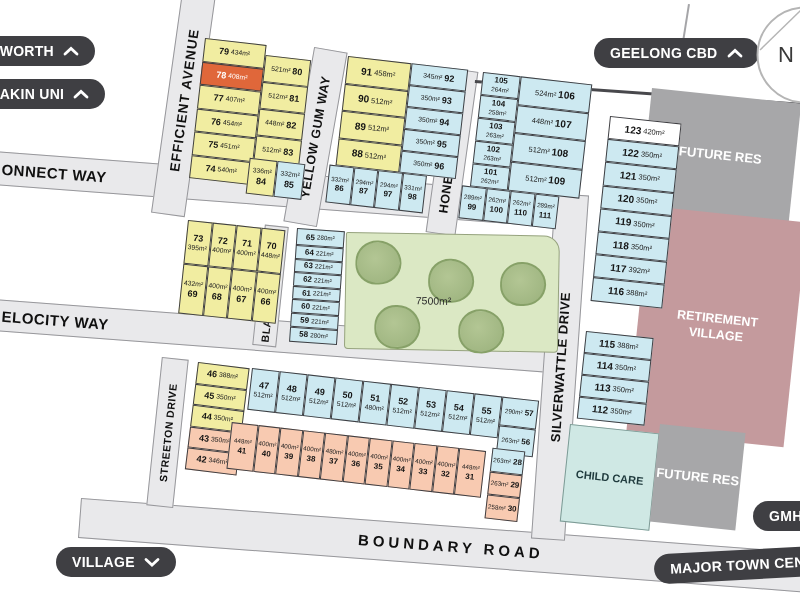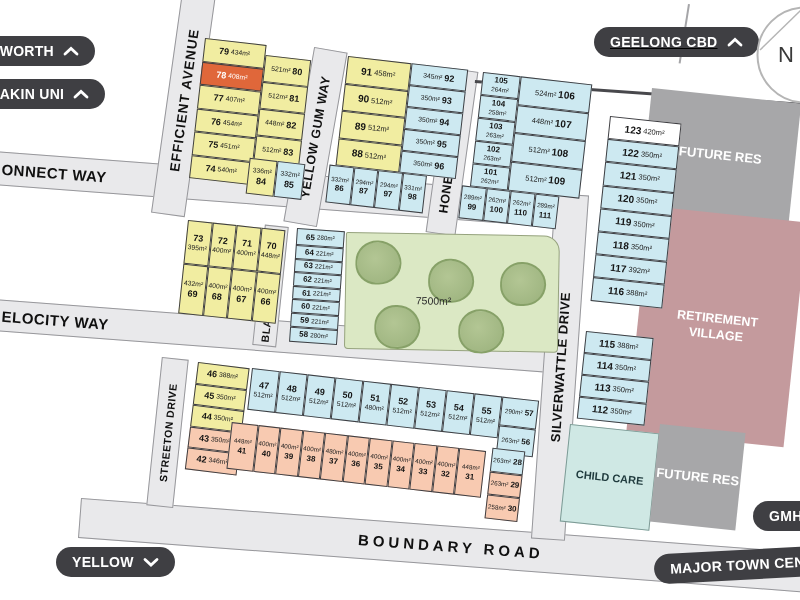--- a/index.html
+++ b/index.html
@@ -99,21 +99,21 @@
   #h-row2{left:-14px;top:56px;width:256px;height:47px;}
   #h-row2 .lot:first-child,#h-row2 .lot:last-child{flex:1.2;}
   #h-stack2{left:248px;top:52px;width:33px;} #h-stack2 .lot{height:23.6px;}
   
   .pill{position:absolute;height:30px;background:#3f3f43;border-radius:17px;display:flex;
         align-items:center;gap:9px;padding:0 16px;z-index:6;box-sizing:border-box;}
   .pill-label{color:#fff;font-weight:bold;font-size:14px;white-space:nowrap;letter-spacing:.3px;}
   .chev{flex:0 0 auto;}
   #pill-pworth{left:-26px;top:36px;}
   #pill-eakin{left:-26px;top:79px;}
-  #pill-geelong{left:594px;top:27px;text-decoration:underline;}
+  #pill-geelong{left:594px;top:38px;}
   #pill-torquay{left:56px;top:547px;}
   #pill-gmhba{left:753px;top:501px;width:110px;}
   #pill-major{left:654px;top:549px;width:210px;transform:rotate(-3deg);}
   
   .compass{position:absolute;left:756px;top:6px;width:98px;height:98px;z-index:6;}
   .compass-n{position:absolute;left:22px;top:36px;font-size:22px;color:#3a3a3a;
              font-family:"Liberation Sans",sans-serif;}
 </style>
 </head>
 <body>
@@ -609,21 +609,21 @@
         <polyline points="2,8 8,2.5 14,8" fill="none" stroke="#fff" stroke-width="2.8" stroke-linecap="round"></polyline>
       </svg>
   </div>
   <div class="pill" id="pill-geelong">
     <span class="pill-label">GEELONG CBD</span>
     <svg class="chev" width="16" height="10" viewBox="0 0 16 10">
         <polyline points="2,8 8,2.5 14,8" fill="none" stroke="#fff" stroke-width="2.8" stroke-linecap="round"></polyline>
       </svg>
   </div>
   <div class="pill" id="pill-torquay">
-    <span class="pill-label">YELLOW</span>
+    <span class="pill-label">VILLAGE</span>
     <svg class="chev" width="16" height="10" viewBox="0 0 16 10">
         <polyline points="2,2.5 8,8 14,2.5" fill="none" stroke="#fff" stroke-width="2.8" stroke-linecap="round"></polyline>
       </svg>
   </div>
   <div class="pill" id="pill-gmhba">
     <span class="pill-label">GMHBA</span>
   </div>
   <div class="pill" id="pill-major">
     <span class="pill-label">MAJOR TOWN CENT</span>
   </div>

